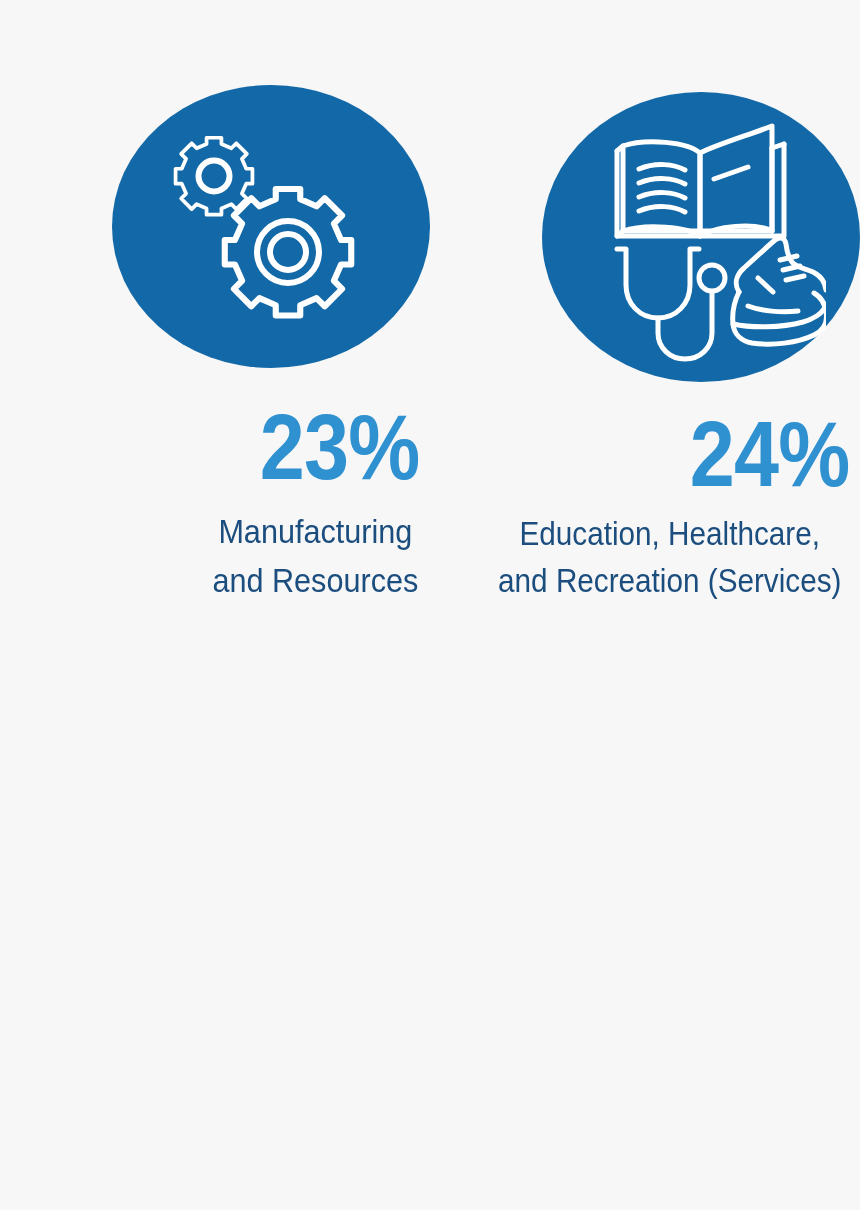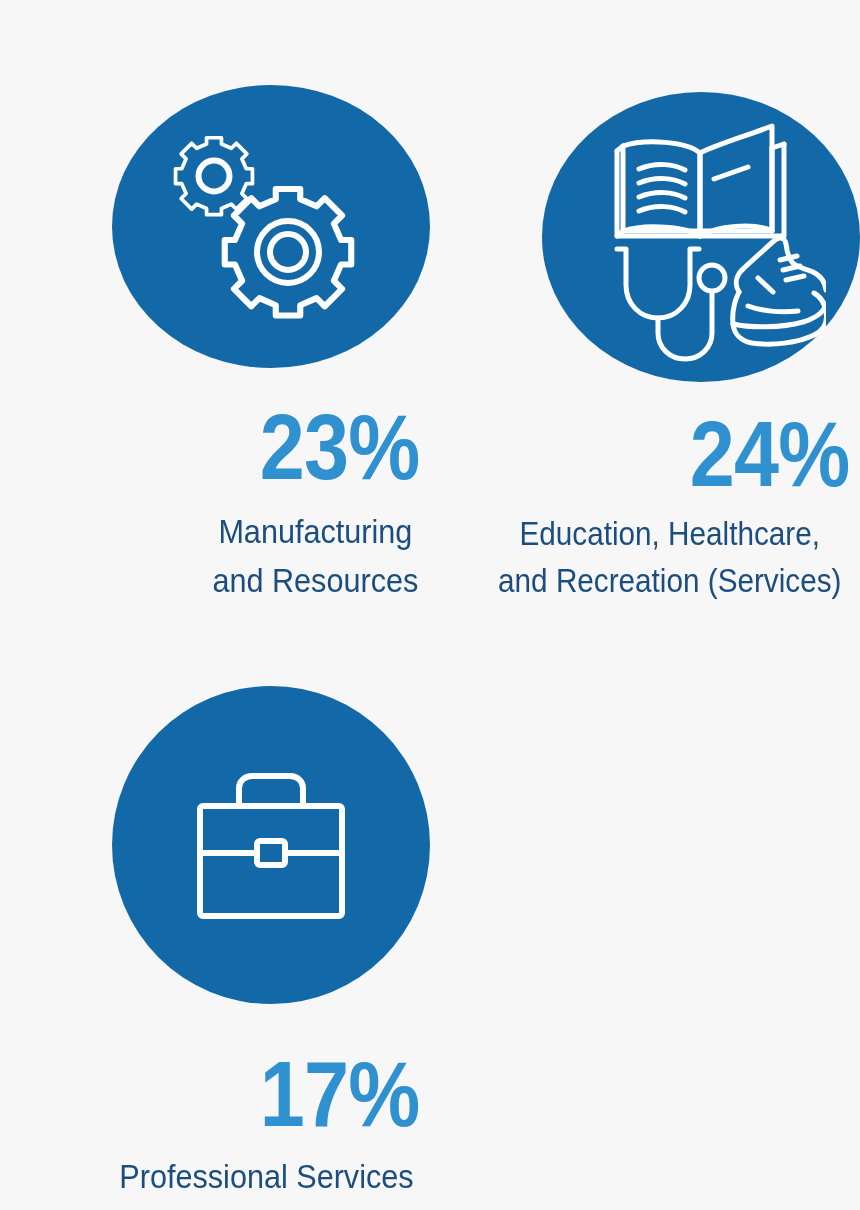--- a/index.html
+++ b/index.html
@@ -158,33 +158,15 @@
             <path d="M182,166 L197,180"></path>
           </g>
         </svg>
       </span>
     </div>
     <div class="pct">24%</div>
     <div class="label">Education, Healthcare,
 and Recreation (Services)</div>
   </div>
 
-  <div class="stat-cell cell-bl">
-    <div class="icon-circle">
-      <span>
-        <svg width="200" height="200" viewBox="0 0 200 200" fill="none" stroke="#ffffff" stroke-width="6" stroke-linejoin="round" stroke-linecap="round">
-
-          <path d="M68,61 L68,43 C68,36 74,31 81,31 L119,31 C126,31 132,36 132,43 L132,61"></path>
-
-          <rect x="29" y="61" width="142" height="110" rx="3"></rect>
-
-          <path d="M29,108 L86,108 M114,108 L171,108"></path>
-
-          <rect x="86" y="96" width="28" height="24" rx="3"></rect>
-        </svg>
-      </span>
-    </div>
-    <div class="pct">17%</div>
-    <div class="label">Professional Services</div>
-  </div>
 
 
 </div>
 
 </body></html>

